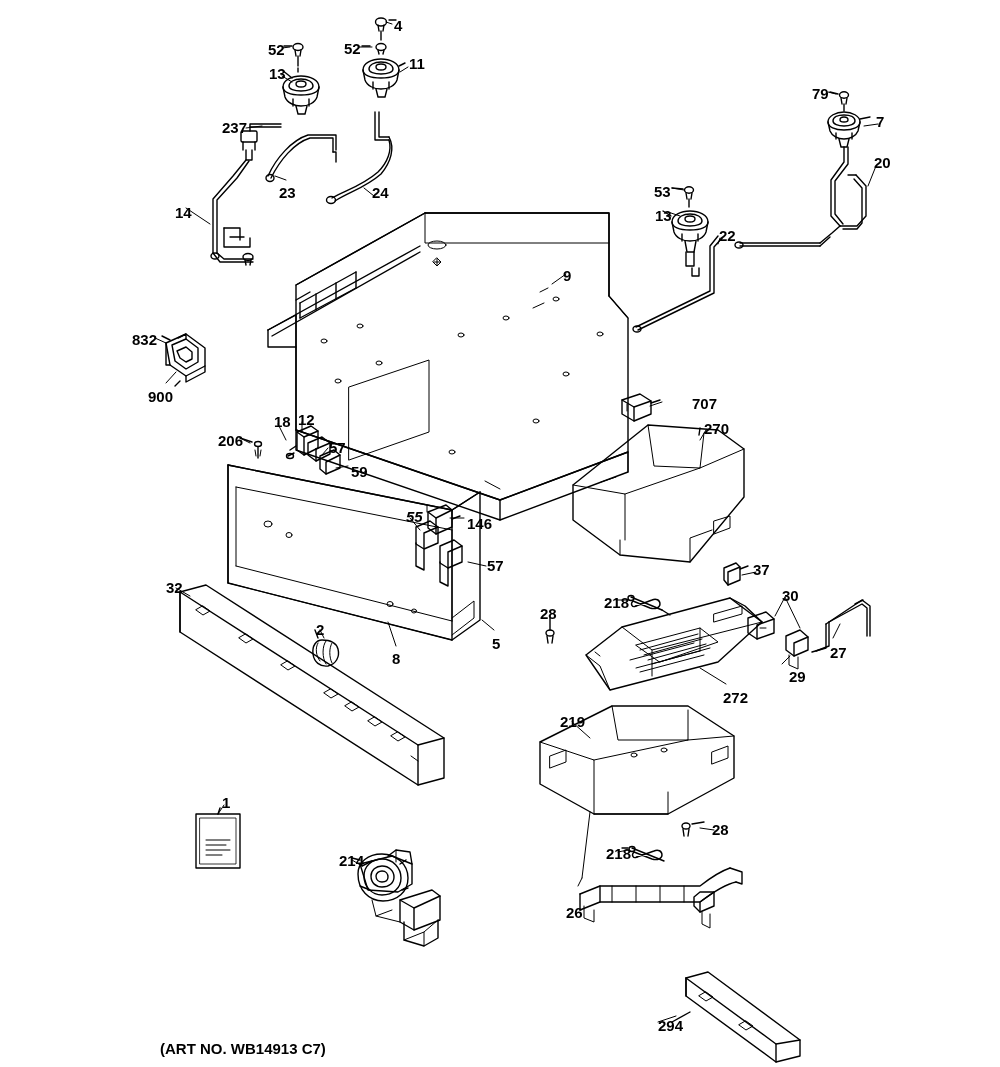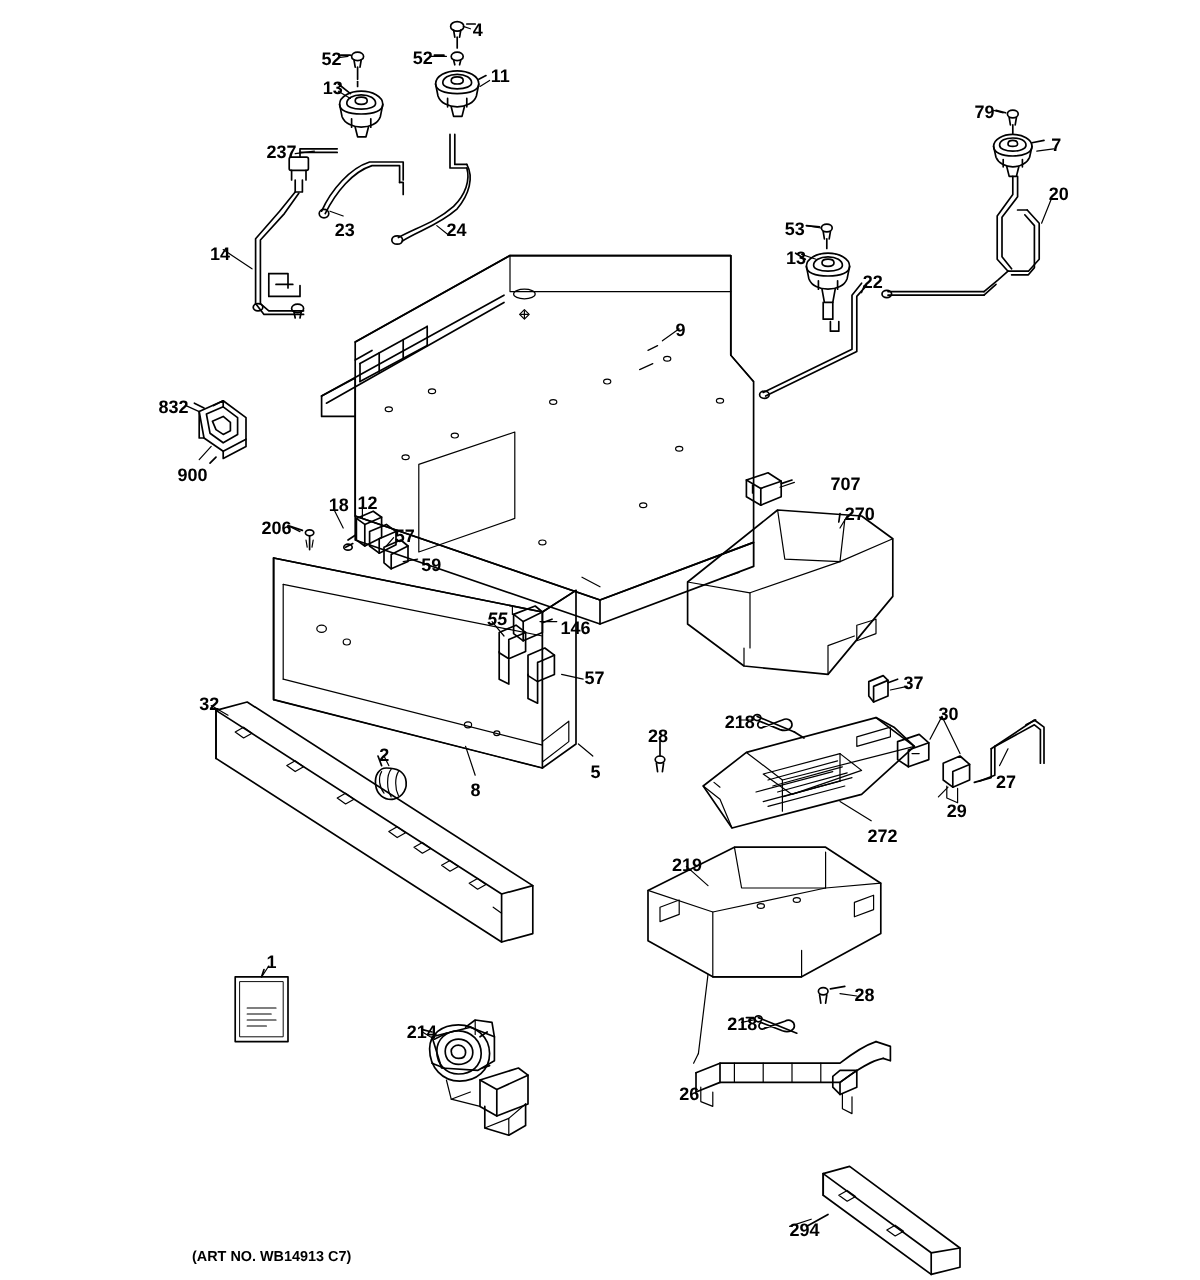--- a/index.html
+++ b/index.html
@@ -32,21 +32,21 @@
     font-weight: bold;
     color: #000000;
     white-space: nowrap;
     line-height: 1;
   }
   #art-note {
     position: absolute;
     left: 160px;
     top: 1040px;
     font-family: "Liberation Sans", sans-serif;
-    font-size: 12px;
+    font-size: 15px;
     font-weight: bold;
     color: #000000;
     white-space: nowrap;
   }
   .doc-lines line { stroke: #000; stroke-width: 1; }
 </style>
 </head>
 <body>
 
 <div id="page">

